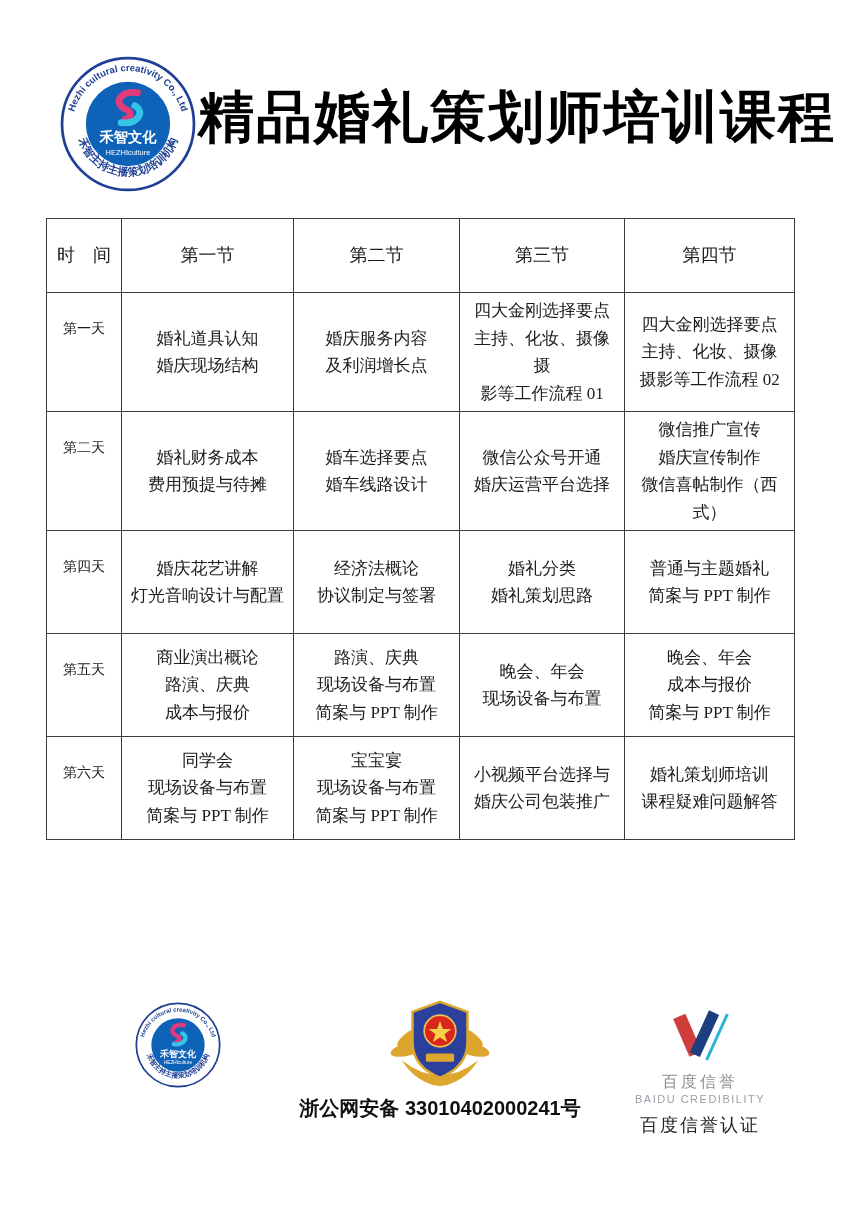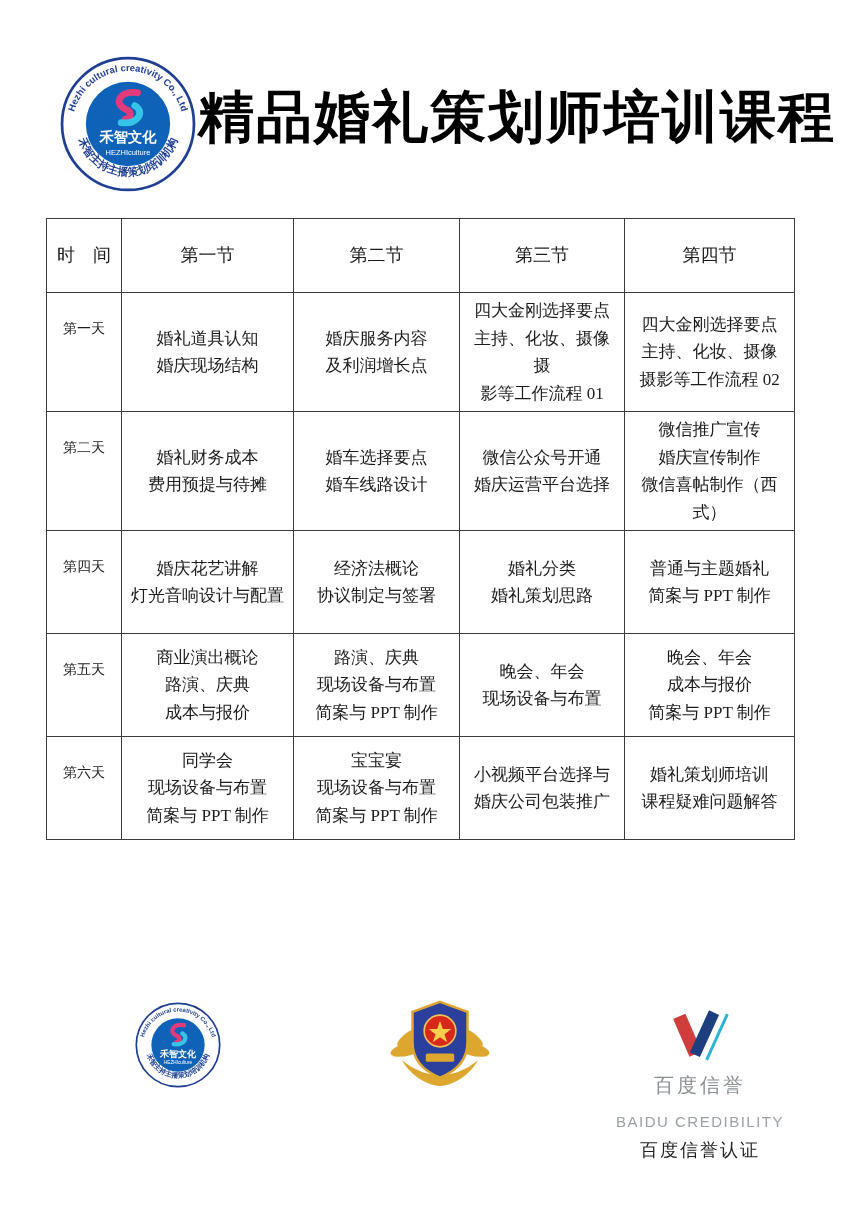--- a/index.html
+++ b/index.html
@@ -101,29 +101,29 @@
     margin-top: 4px;
     font-size: 20px;
     font-weight: bold;
     color: #101010;
     font-family: "Liberation Sans", "DejaVu Sans", sans-serif;
     white-space: nowrap;
   }
   .baidu-logo { width: 74px; height: 62px; }
   .baidu-title {
     margin-top: 4px;
-    font-size: 20px;
+    font-size: 16px;
     letter-spacing: 3px;
     color: #8a8f94;
     font-family: "Liberation Sans", "DejaVu Sans", sans-serif;
     white-space: nowrap;
   }
   .baidu-subtitle {
-    margin-top: 14px;
-    font-size: 15px;
+    margin-top: 0;
+    font-size: 11px;
     letter-spacing: 1.5px;
     color: #9aa0a6;
     font-family: "Liberation Sans", "DejaVu Sans", sans-serif;
     white-space: nowrap;
   }
   .baidu-caption {
     margin-top: 8px;
     font-size: 18px;
     letter-spacing: 2px;
     color: #1f1f1f;
@@ -272,20 +272,21 @@
         <ellipse cx="23" cy="62" rx="23" ry="8" transform="rotate(-16 23 62)"></ellipse>
         <ellipse cx="93" cy="48" rx="21" ry="8" transform="rotate(32 93 48)"></ellipse>
         <ellipse cx="97" cy="62" rx="23" ry="8" transform="rotate(16 97 62)"></ellipse>
         <path d="M14,76 Q60,112 106,76 Q88,104 60,107 Q32,104 14,76 Z"></path>
       </g>
       <path d="M60,6 L93,18 L93,54 Q93,84 60,97 Q27,84 27,54 L27,18 Z" fill="#2b3f9d" stroke="#dda62e" stroke-width="3"></path>
       <circle cx="60" cy="41" r="19" fill="#d8281c" stroke="#eec158" stroke-width="2"></circle>
       <polygon points="60,29 63.4,38.6 73.5,38.6 65.4,44.8 68.6,54.6 60,48.6 51.4,54.6 54.6,44.8 46.5,38.6 56.6,38.6" fill="#f7d04b"></polygon>
       <rect x="43" y="68" width="34" height="10" rx="2" fill="#dda62e"></rect>
     </svg>
+    <div class="police-text">浙公网安备 33010402000241号</div>
   </div>
 
   <div class="footer-item footer-right">
     <svg class="baidu-logo" viewBox="0 0 100 80">
       <line x1="22" y1="12" x2="44" y2="63" stroke="#cf3d3d" stroke-width="18"></line>
       <line x1="69" y1="7" x2="43" y2="64" stroke="#1d3f7f" stroke-width="15"></line>
       <line x1="87" y1="9" x2="59" y2="71" stroke="#2ab5d5" stroke-width="4"></line>
     </svg>
     <div class="baidu-title">百度信誉</div>
     <div class="baidu-subtitle">BAIDU CREDIBILITY</div>

